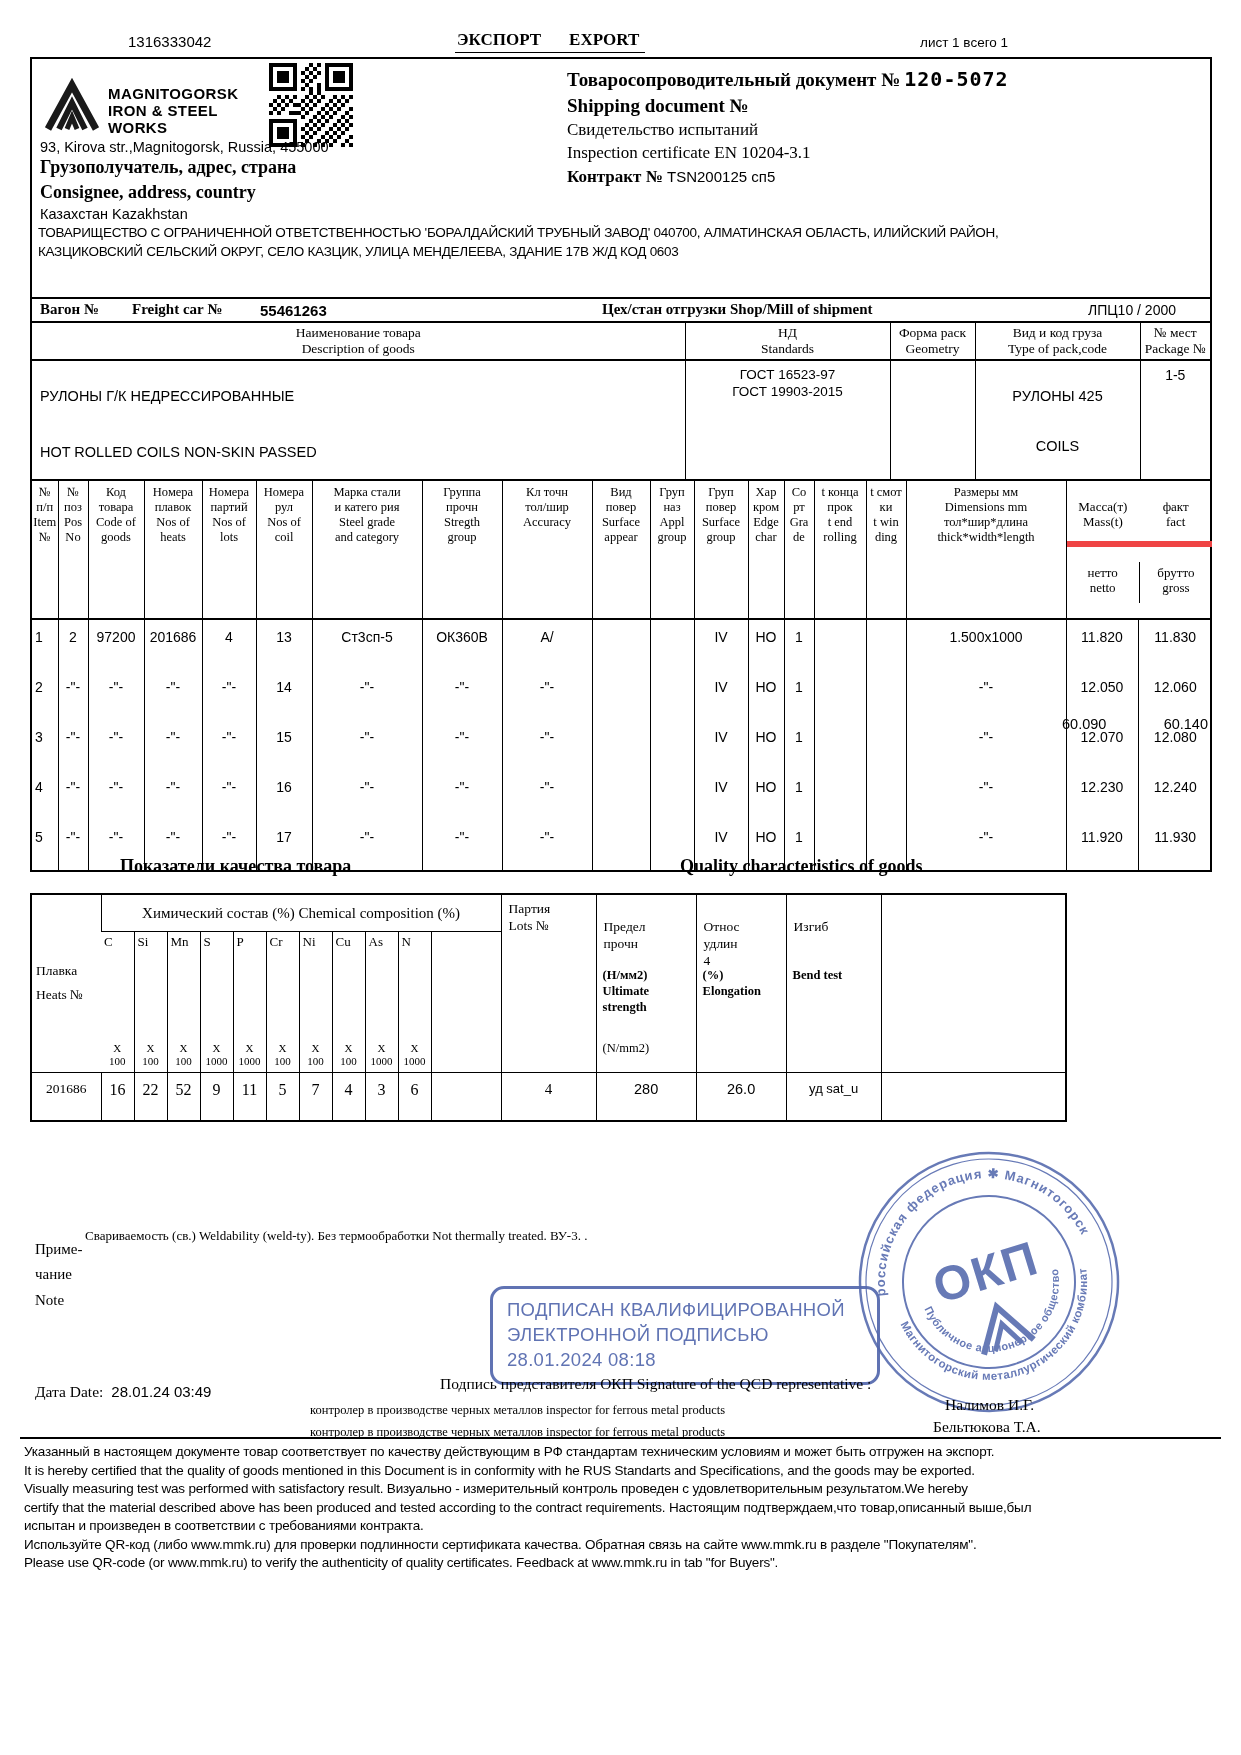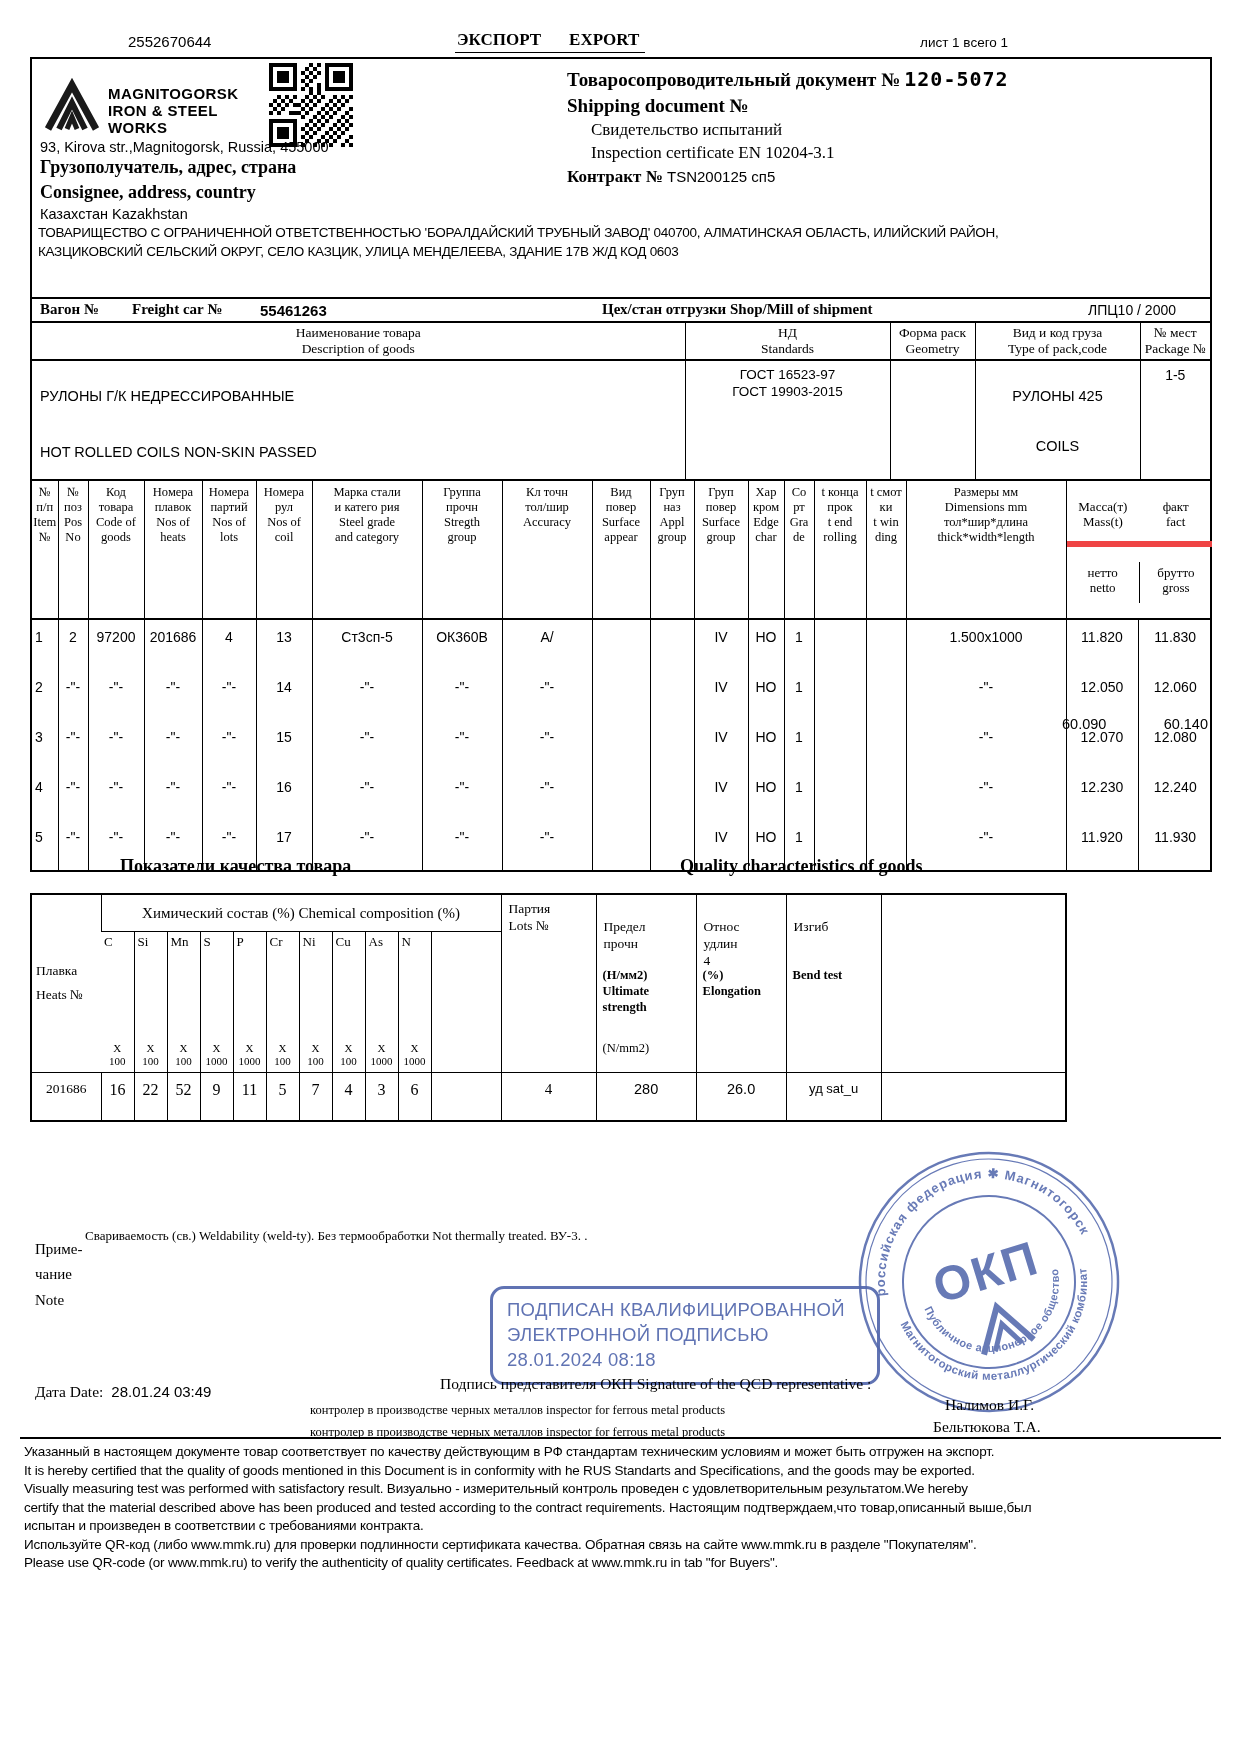--- a/index.html
+++ b/index.html
@@ -26,21 +26,21 @@
   #consignee-label-ru{position:absolute;left:8px;top:98px;font-weight:bold;font-size:18px;}
   #consignee-label-en{position:absolute;left:8px;top:123px;font-weight:bold;font-size:18px;}
   #consignee-country{position:absolute;left:8px;top:147px;font-size:14.5px;}
   #consignee-details{position:absolute;left:6px;top:164px;width:1165px;font-size:13.5px;line-height:19px;letter-spacing:-.3px;}
 
   #head-right{position:absolute;left:535px;top:8px;width:640px;}
   .hr-line{margin:0 0 4px 0;}
   #shipping-doc-ru{font-weight:bold;font-size:19px;}
   #shipping-doc-no{font-size:20px;font-weight:bold;letter-spacing:1px;}
   #shipping-doc-en{font-weight:bold;font-size:19px;margin-top:2px;}
-  #test-cert-ru,#test-cert-en{font-size:17px;margin-top:3px;margin-left:24px;}
+  #test-cert-ru,#test-cert-en{font-size:17px;margin-top:3px;}
   #contract-ru-line,#contract-en-line{font-size:17px;margin-top:4px;}
   .b{font-weight:bold;}
   .val15{font-size:15px;}
 
   
   #freight{border-top:2px solid #000;height:22px;position:relative;font-weight:bold;font-size:15px;}
   #freight .wru{position:absolute;left:8px;top:2px;}
   #freight .wen{position:absolute;left:100px;top:2px;}
   #freight .wno{position:absolute;left:228px;top:3px;font-size:15px;}
   #freight .shop{position:absolute;left:570px;top:2px;}
@@ -117,21 +117,21 @@
   #sig-role-2{left:310px;top:1425px;font-size:12.5px;}
   #sig-name-1{left:945px;top:1396px;font-size:15.5px;}
   #sig-name-2{left:933px;top:1418px;font-size:15.5px;}
 
   #footer-sep{left:20px;top:1437px;width:1201px;border-top:2px solid #000;}
   #footer{left:24px;top:1443px;width:1200px;font-size:13.5px;line-height:18.5px;letter-spacing:-.2px;}
 </style>
 </head>
 <body>
 
-<div class="abs sans" id="top-number">2552670644</div>
+<div class="abs sans" id="top-number">1316333042</div>
 <div class="abs" id="top-export"><span>ЭКСПОРТ</span><span class="gap"></span><span>EXPORT</span></div>
 <div class="abs sans" id="top-sheet">лист 1 всего 1</div>
 
 <div id="mainbox">
   <div id="headwrap">
     <svg id="mmk-logo" width="60" height="58" viewBox="0 0 60 58">
       <path d="M6 54 L30 10 L54 54" fill="none" stroke="#1a1a1a" stroke-width="7"></path>
       <path d="M17 54 L30 28 L43 54" fill="none" stroke="#1a1a1a" stroke-width="6"></path>
       <path d="M25 54 L30 42 L35 54" fill="none" stroke="#1a1a1a" stroke-width="5"></path>
     </svg>

